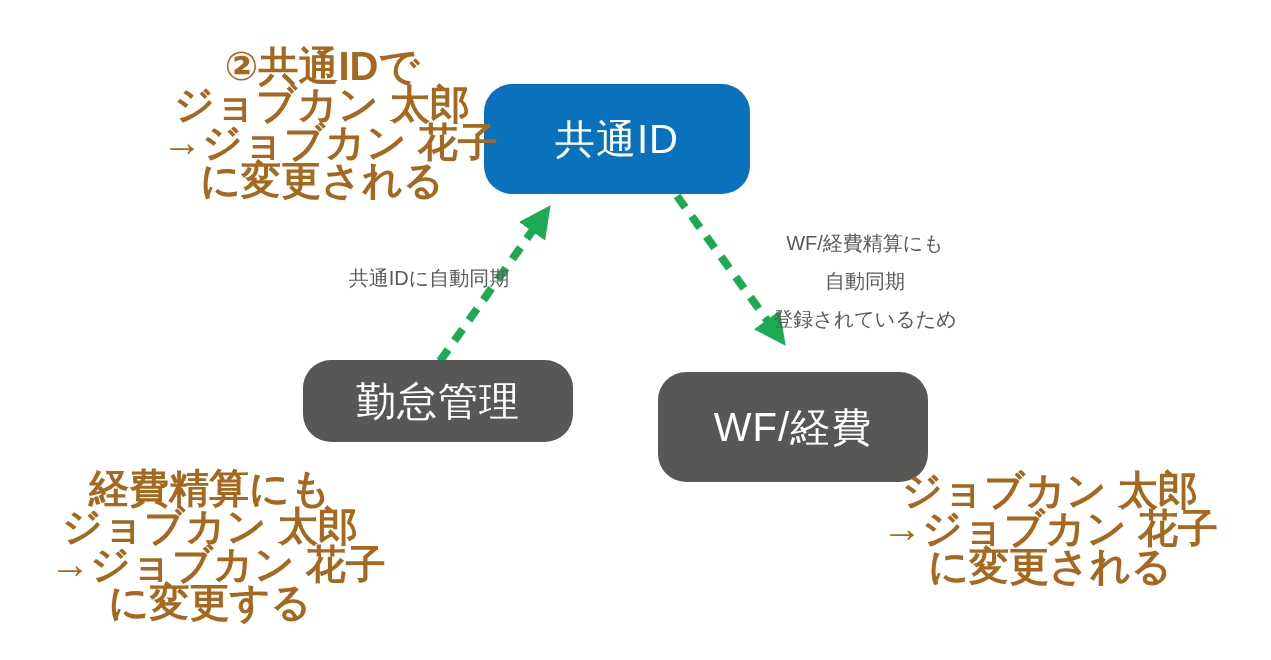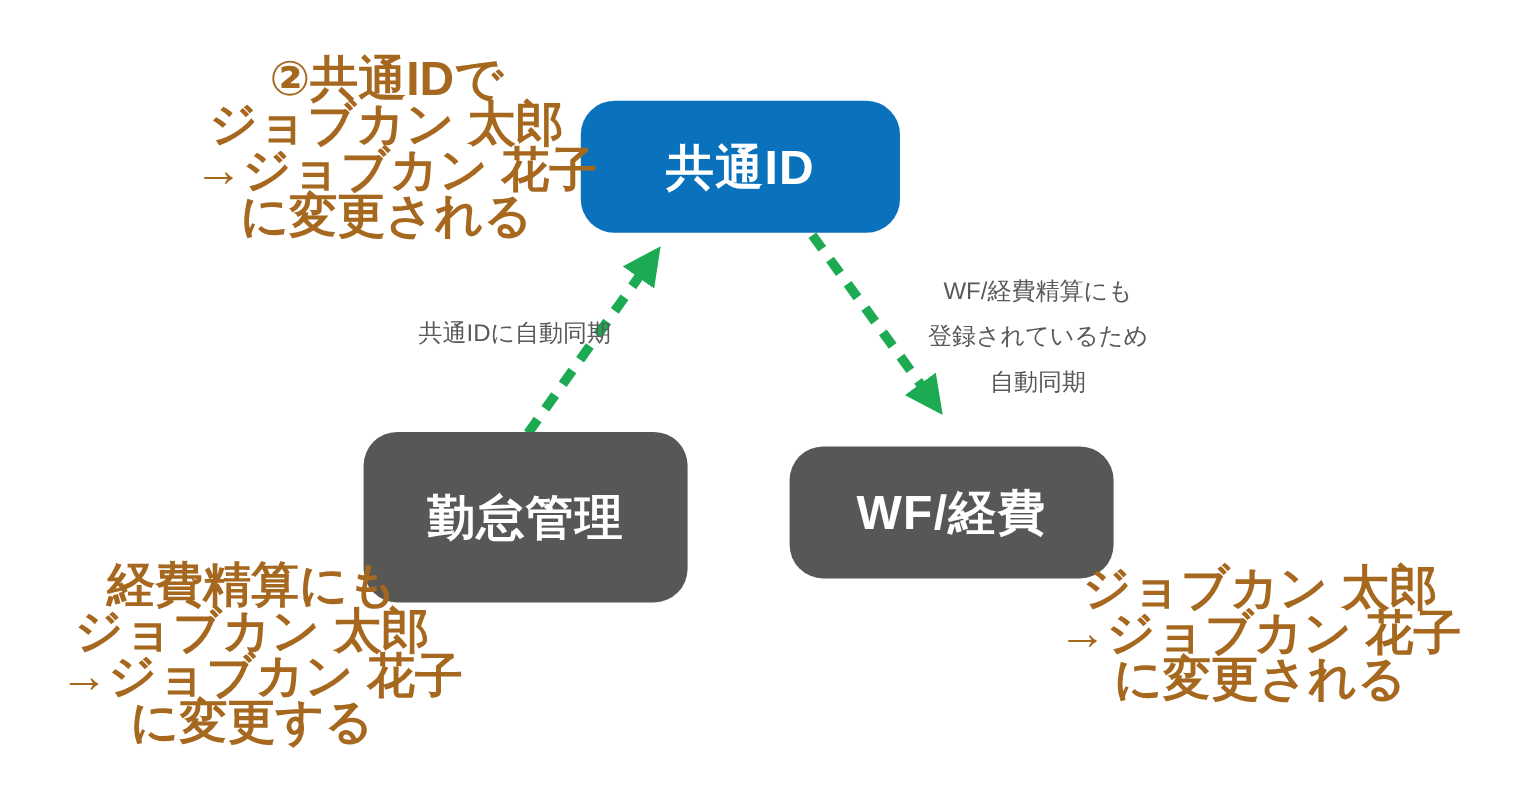--- a/index.html
+++ b/index.html
@@ -24,29 +24,29 @@
     z-index: 1;
   }
   .node {
     position: absolute;
     z-index: 2;
     display: flex;
     align-items: center;
     justify-content: center;
     border-radius: 28px;
     color: #ffffff;
-    font-weight: bold;
+    font-weight: normal;
     font-size: 40px;
     letter-spacing: 1px;
     white-space: nowrap;
   }
   .node-blue { background: #0a72bc; }
   .node-gray { background: #575756; }
   .node-common-id { left: 484px; top: 84px;  width: 266px; height: 110px; }
-  .node-attendance { left: 303px; top: 360px; width: 270px; height: 142px; }
+  .node-attendance { left: 303px; top: 360px; width: 270px; height: 82px; }
   .node-wf        { left: 658px; top: 372px; width: 270px; height: 110px; }
 
   .edge-label {
     position: absolute;
     z-index: 2;
     color: #595959;
     font-size: 20px;
     line-height: 38px;
     text-align: center;
     white-space: nowrap;
@@ -94,22 +94,22 @@
   <div class="node node-gray node-wf">
     <span>WF/経費</span>
   </div>
 
   <div class="edge-label edge-label-left">
     <div>共通IDに自動同期</div>
   </div>
 
   <div class="edge-label edge-label-right">
     <div>WF/経費精算にも</div>
+    <div>自動同期</div>
     <div>登録されているため</div>
-    <div>自動同期</div>
   </div>
 
   <div class="annotation annotation-step2">
     <div>②共通IDで</div>
     <div>ジョブカン 太郎</div>
     <div>→ジョブカン 花子</div>
     <div>に変更される</div>
   </div>
 
   <div class="annotation annotation-step1">

